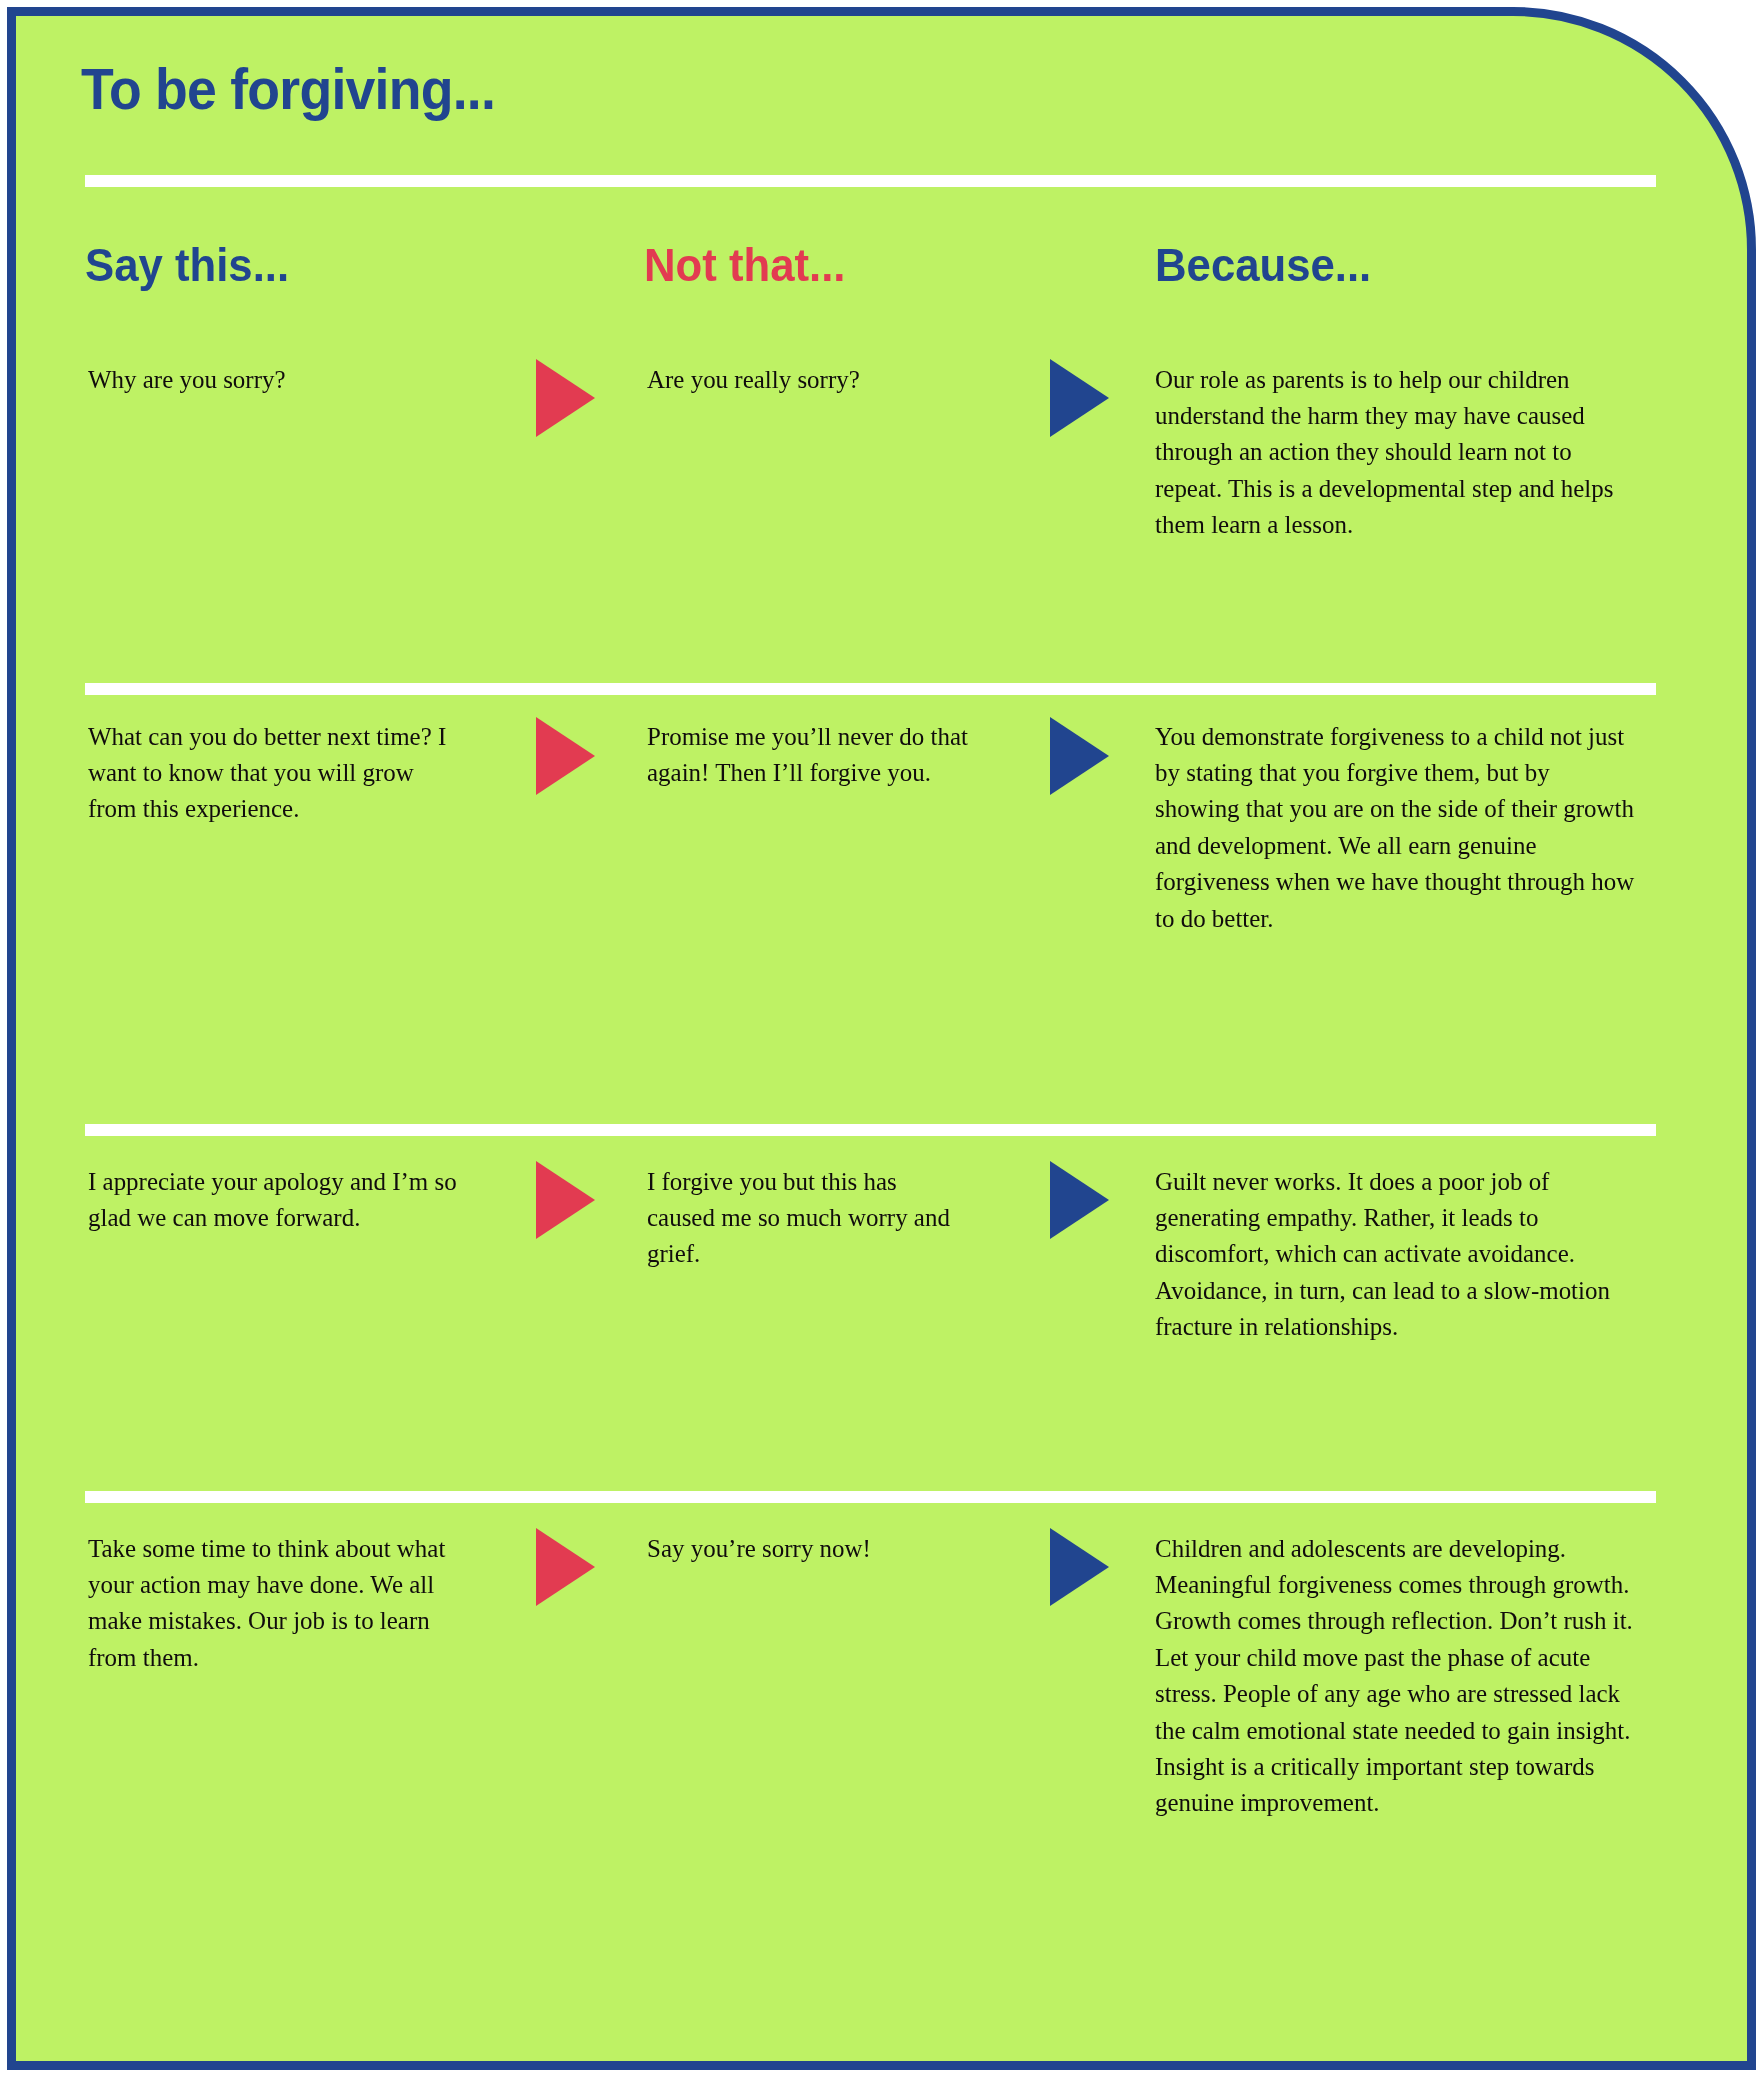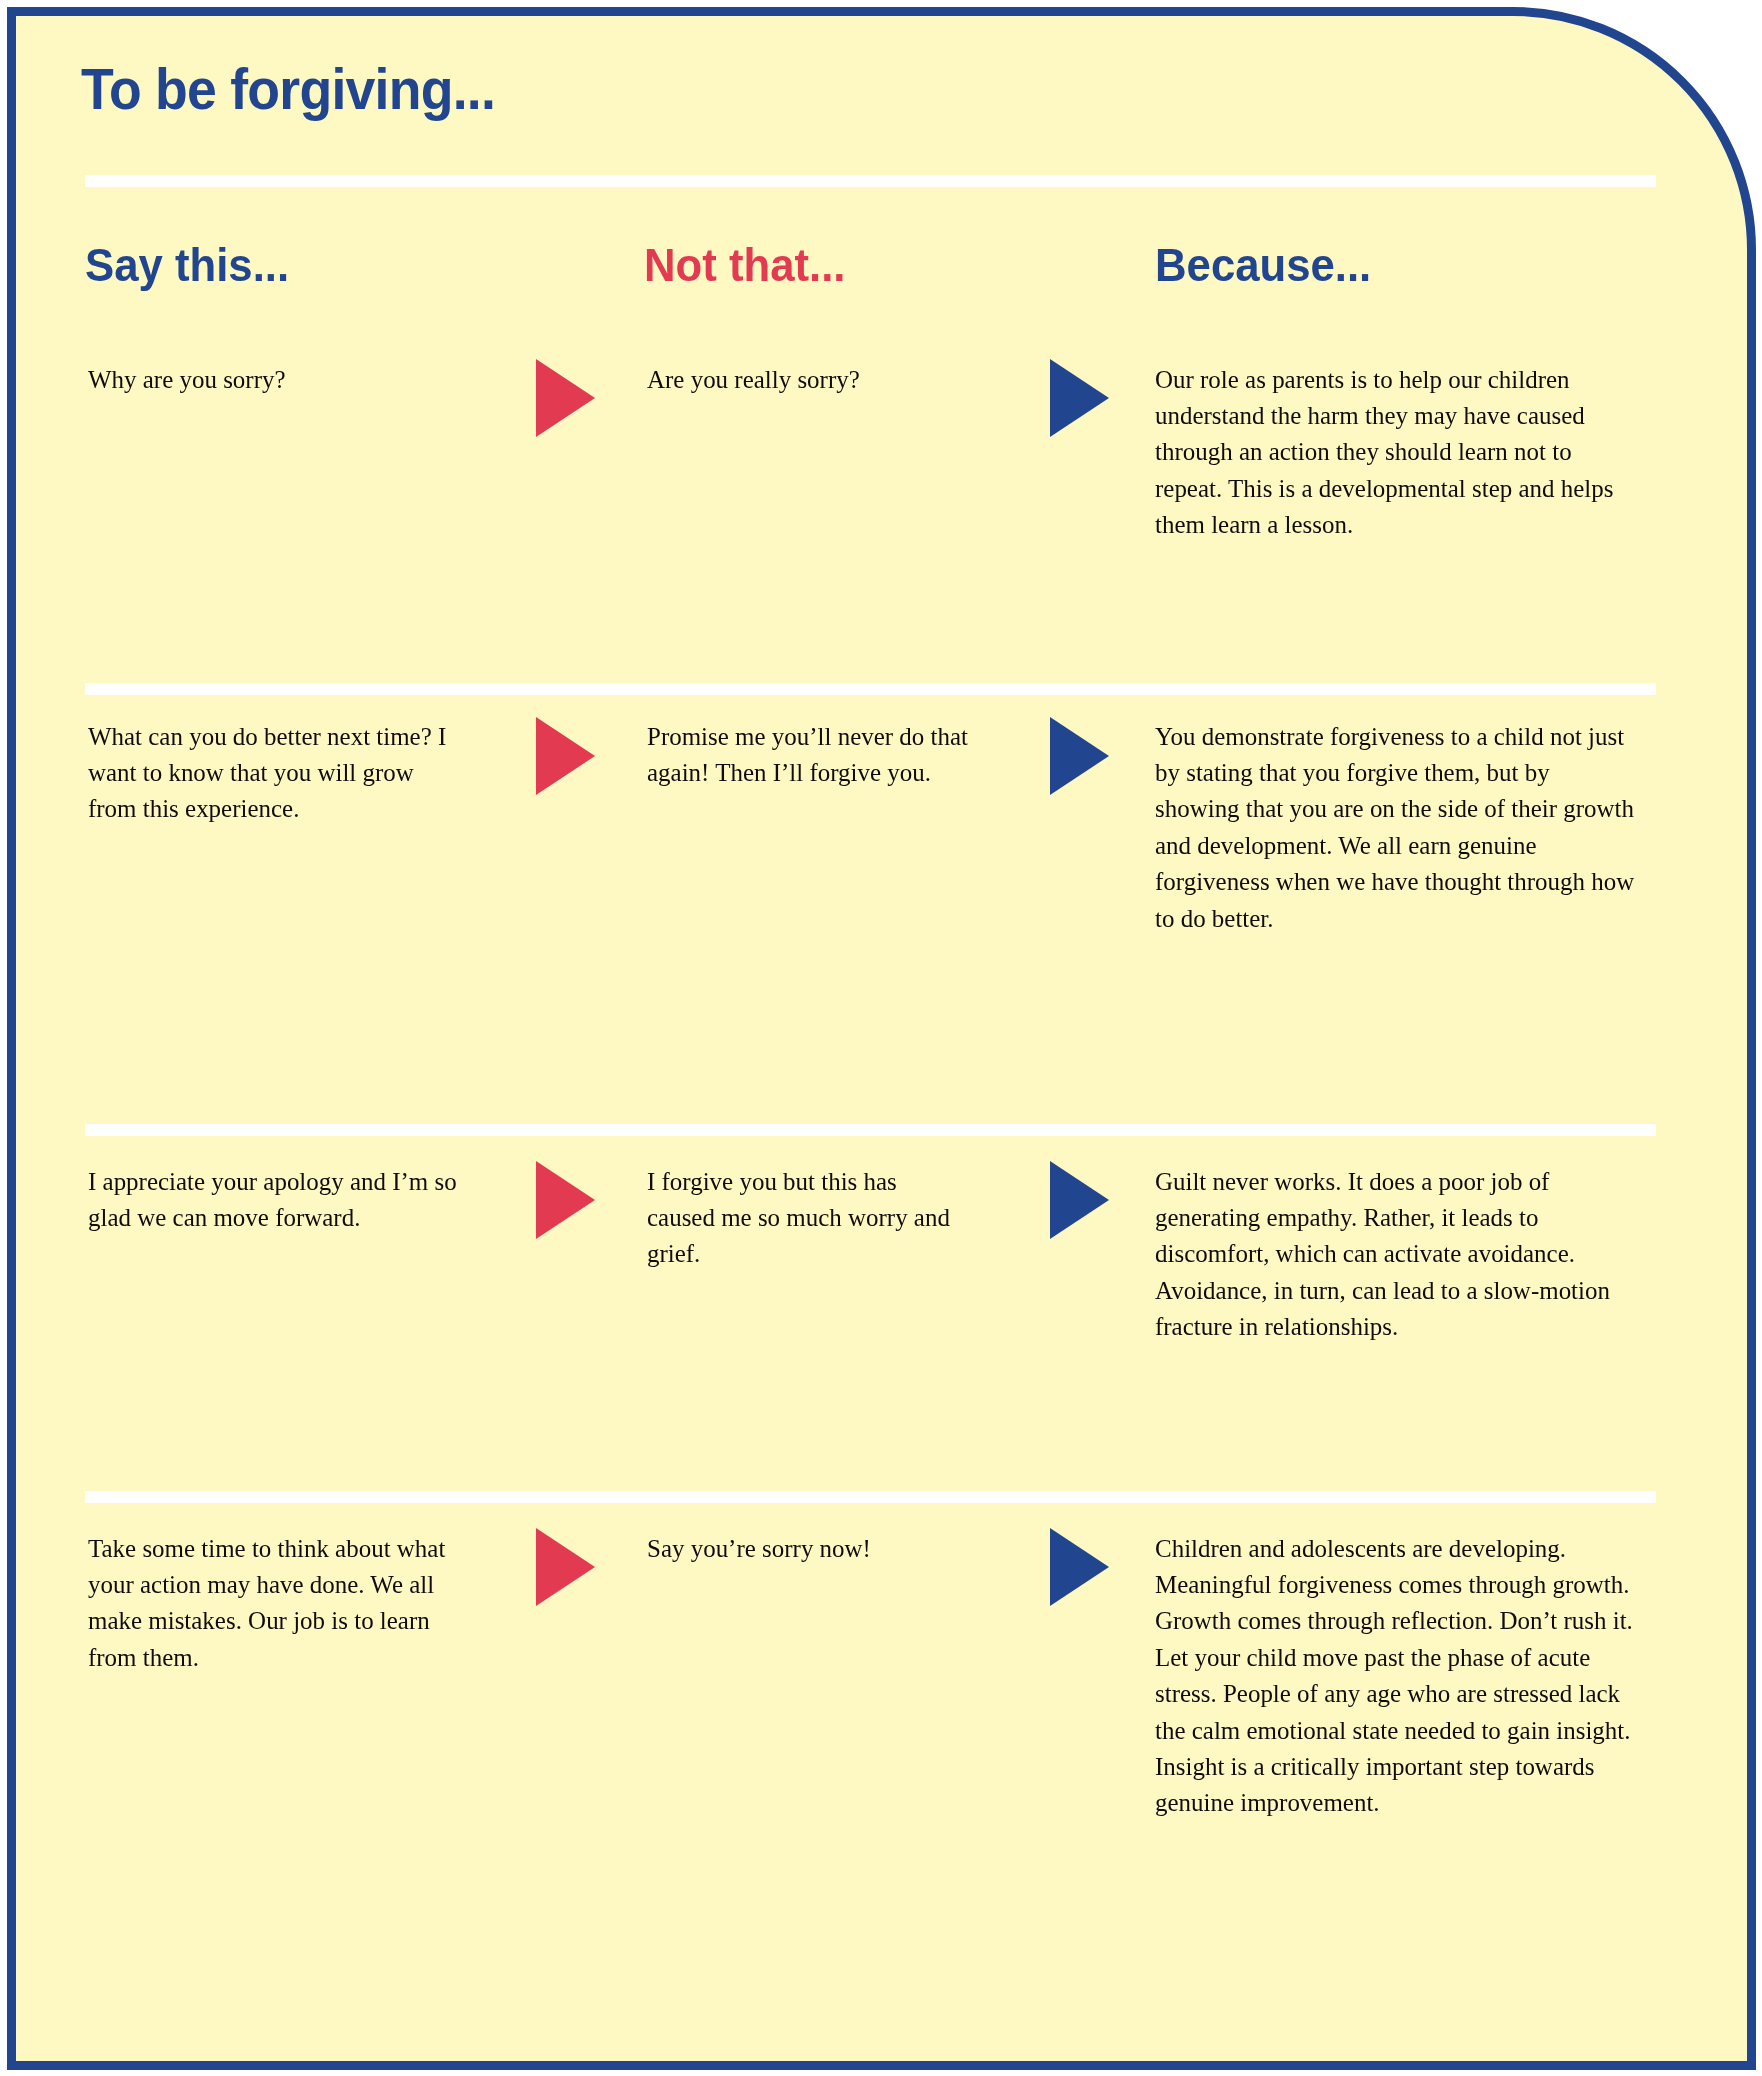--- a/index.html
+++ b/index.html
@@ -10,21 +10,21 @@
     background: #ffffff;
     font-family: "Liberation Sans", sans-serif;
   }
 
   .card {
     position: absolute;
     left: 6.7px;
     top: 6.7px;
     width: 1749px;
     height: 2063px;
-    background: #fef9c3;
+    background: #bef264;
     border: 9.2px solid #21458f;
     border-top-right-radius: 243px;
     border-top-left-radius: 0;
     border-bottom-left-radius: 0;
     border-bottom-right-radius: 0;
     overflow: hidden;
   }
 
   .inner {
     position: relative;

